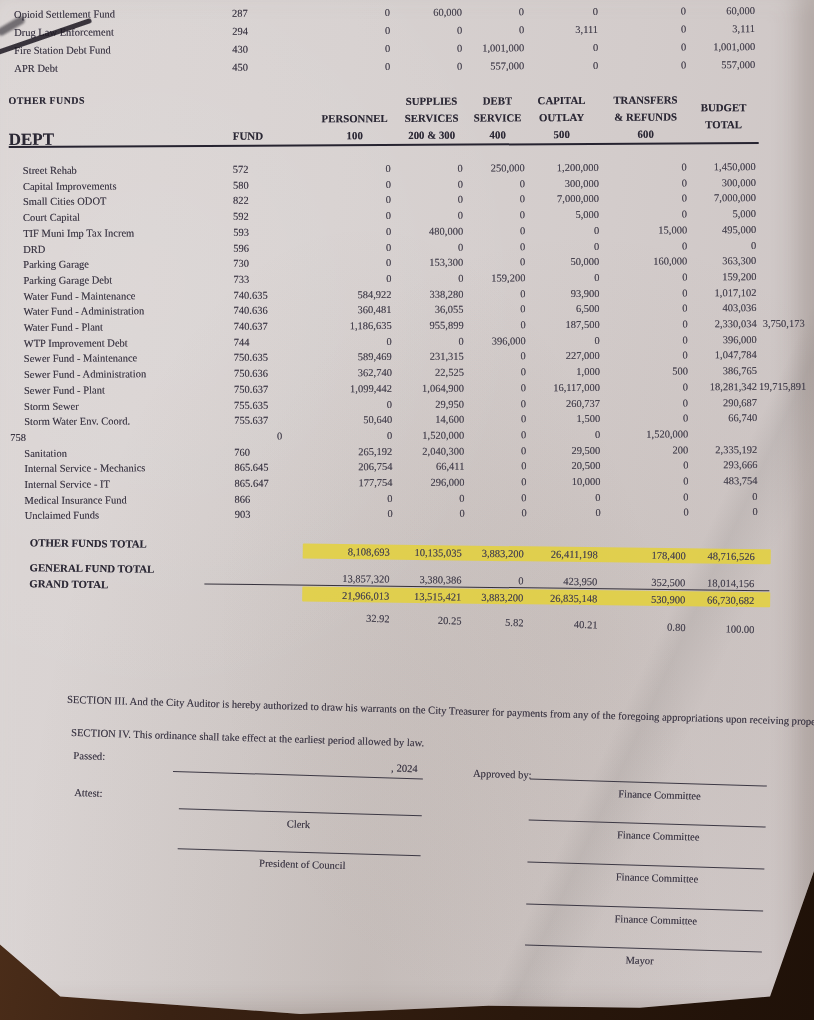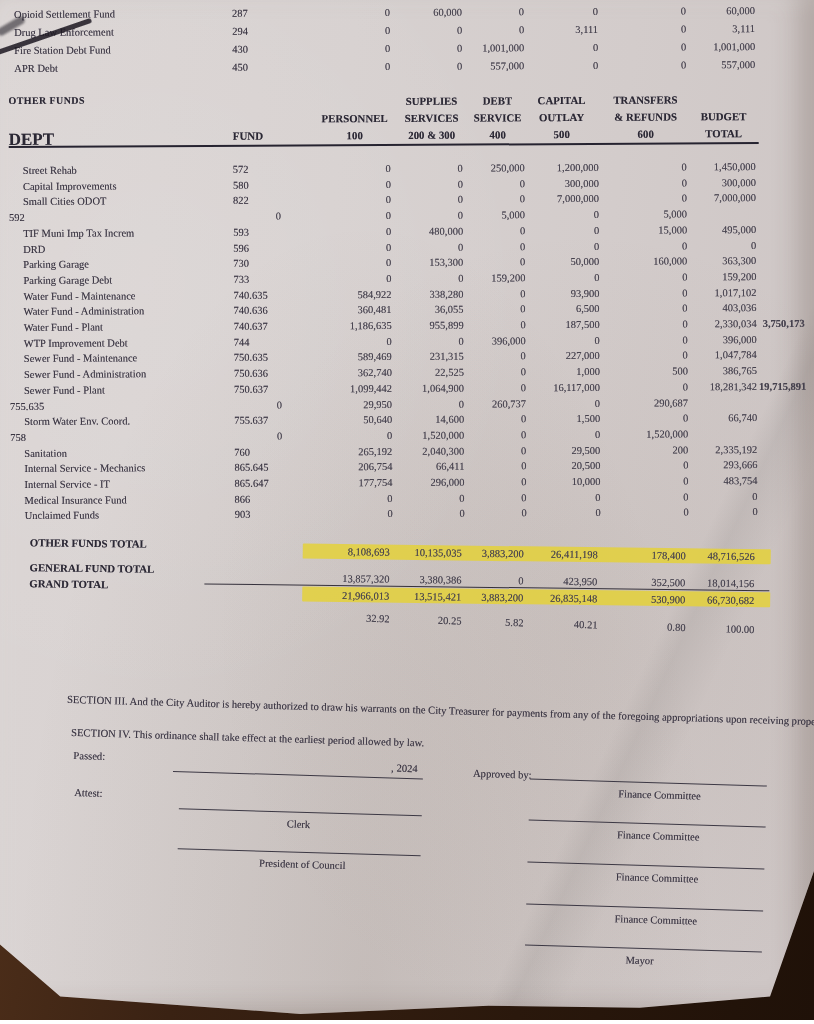--- a/index.html
+++ b/index.html
@@ -30,21 +30,21 @@
     grid-template-columns:224px 48px 110px 72px 62px 74px 88px 69px 48px;
     font-size:10.5px; line-height:15.7px; white-space:nowrap;
   }
   .toprows .grid-row{ line-height:18px; }
   .toprows{ position:absolute; left:8px; top:6px; right:0; }
   .mainrows{ position:absolute; left:8px; top:163px; right:0; }
   .c-dept{ padding-left:6px; }
   .mainrows .c-dept{ padding-left:14px; }
   .c-fund{ text-align:left; }
   .num{ text-align:right; color:#46424e; }
-  .c-extra{ text-align:right; padding-left:2px; color:#46424e;font-weight:bold; }
+  .c-extra{ text-align:right; padding-left:2px; color:#46424e; }
   
   .hdr-title{ position:absolute; left:8px; top:95px; font-weight:bold; font-size:10px; letter-spacing:.4px; color:#2b2834; }
   .hdr-dept{ position:absolute; left:8px; top:130px; font-weight:bold; font-size:17px; color:#2b2834; }
   .hdr-fund{ position:absolute; left:232px; top:131px; font-weight:bold; font-size:11px; color:#2b2834; }
   .colhead{ position:absolute; transform:translateX(-50%); text-align:center; font-weight:bold; font-size:10.8px; line-height:17px; color:#2b2834; white-space:nowrap; }
   .hdr-rule{ position:absolute; left:8px; top:146px; width:750px; height:2.2px; background:#262330; }
   
   .band{ position:absolute; left:303px; width:468px; height:15px; background:rgba(228,209,58,0.85); border-radius:1px; }
   .t-row{ position:absolute; left:8px; right:0; }
   .t-label{ position:absolute; left:22px; top:0; font-weight:bold; font-size:10.8px; color:#2b2834; white-space:nowrap; }
@@ -139,21 +139,21 @@
       <div class="colhead" style="left:561px;top:95px;">
         <div>CAPITAL</div>
         <div>OUTLAY</div>
         <div>500</div>
       </div>
       <div class="colhead" style="left:645px;top:95px;">
         <div>TRANSFERS</div>
         <div>&amp; REFUNDS</div>
         <div>600</div>
       </div>
-      <div class="colhead" style="left:723px;top:112px;">
+      <div class="colhead" style="left:723px;top:103px;">
         <div>BUDGET</div>
         <div>TOTAL</div>
       </div>
       <div class="hdr-rule"></div>
 
       <div class="mainrows">
 
           <div class="grid-row">
             <div class="c-dept">Street Rehab</div>
             <div class="c-fund">572</div>
@@ -184,20 +184,21 @@
             <div class="num">0</div>
             <div class="num">0</div>
             <div class="num">0</div>
             <div class="num">7,000,000</div>
             <div class="num">0</div>
             <div class="num">7,000,000</div>
             <div class="c-extra"></div>
           </div>
 
           <div class="grid-row">
+            <div class="c-dept">Court Capital</div>
             <div class="c-fund">592</div>
             <div class="num">0</div>
             <div class="num">0</div>
             <div class="num">0</div>
             <div class="num">5,000</div>
             <div class="num">0</div>
             <div class="num">5,000</div>
             <div class="c-extra"></div>
           </div>
 
@@ -327,20 +328,21 @@
             <div class="num">1,099,442</div>
             <div class="num">1,064,900</div>
             <div class="num">0</div>
             <div class="num">16,117,000</div>
             <div class="num">0</div>
             <div class="num">18,281,342</div>
             <div class="c-extra">19,715,891</div>
           </div>
 
           <div class="grid-row">
+            <div class="c-dept">Storm Sewer</div>
             <div class="c-fund">755.635</div>
             <div class="num">0</div>
             <div class="num">29,950</div>
             <div class="num">0</div>
             <div class="num">260,737</div>
             <div class="num">0</div>
             <div class="num">290,687</div>
             <div class="c-extra"></div>
           </div>
 

